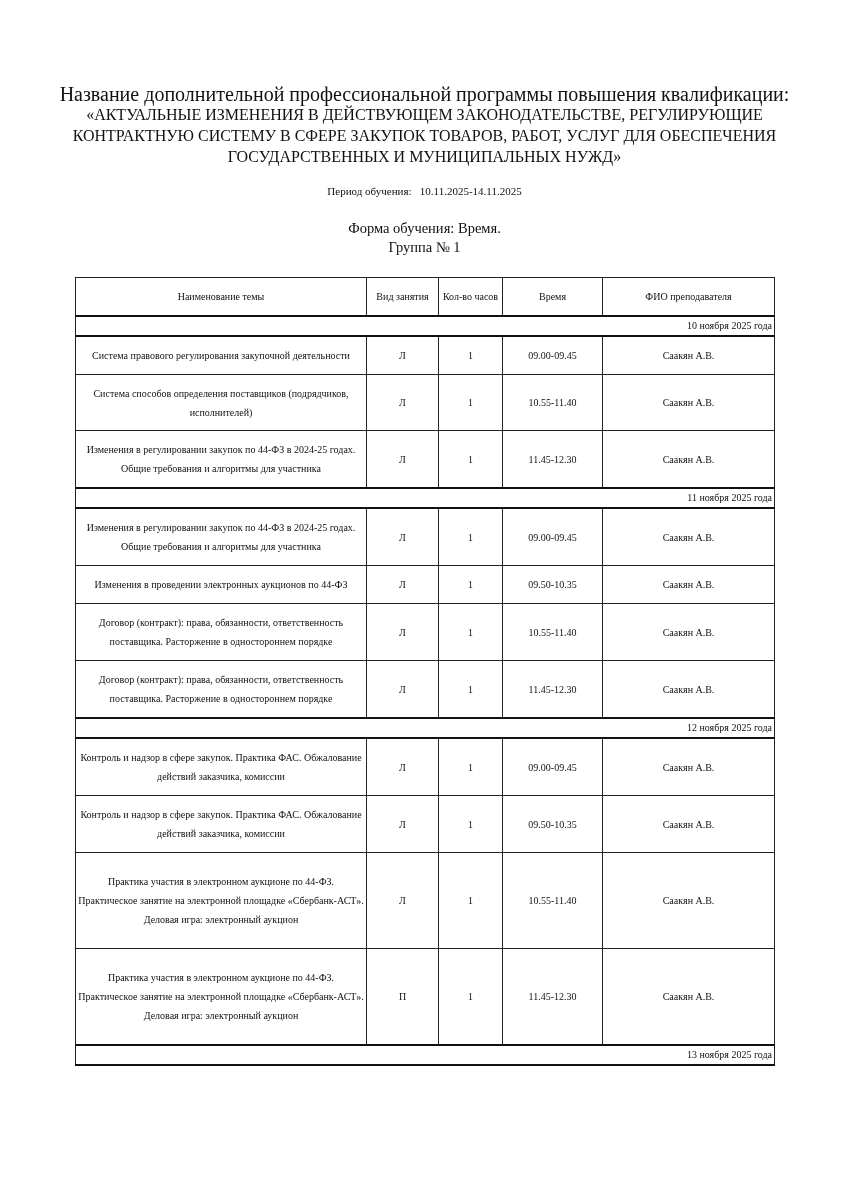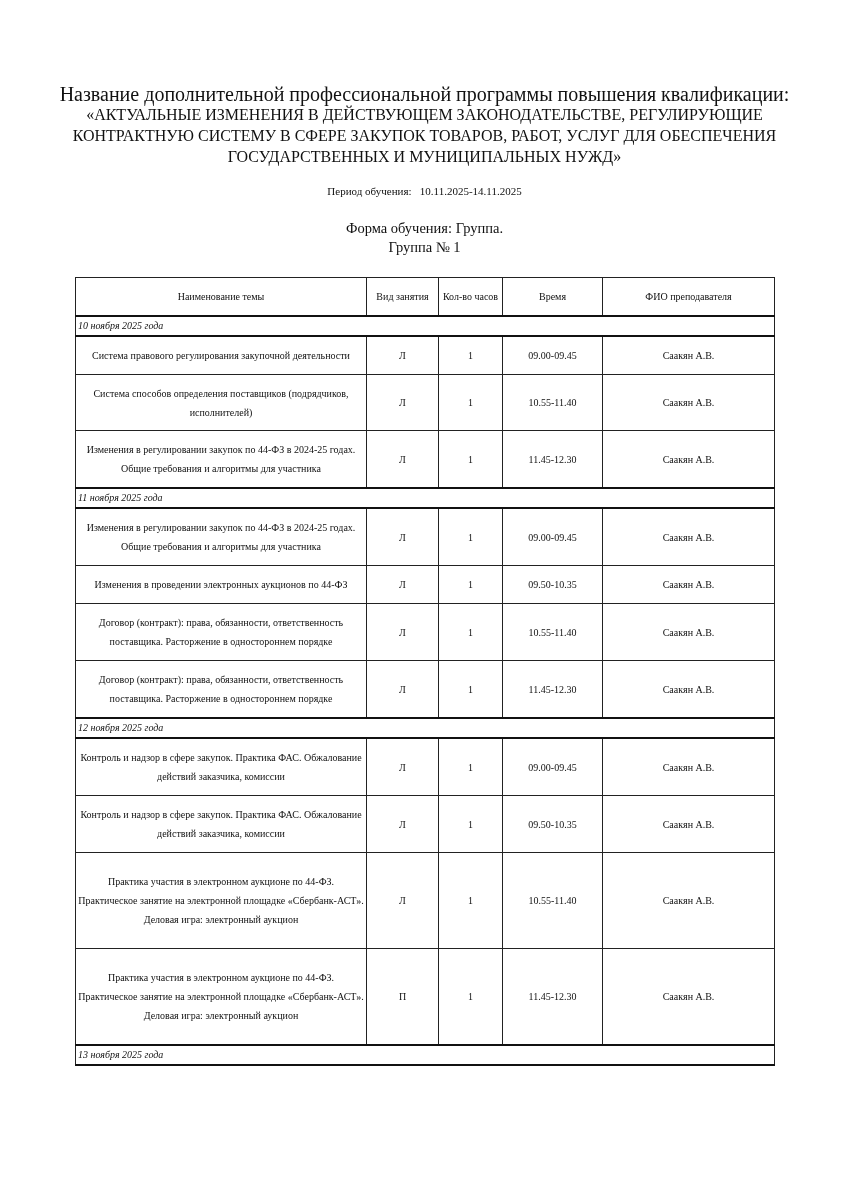--- a/index.html
+++ b/index.html
@@ -20,34 +20,34 @@
     font-size: 10px; line-height: 19px;
     border: 1.6px solid #111;
   }
   table.sched td, table.sched th {
     border: 1px solid #222; padding: 0 2px; font-weight: normal; vertical-align: middle;
   }
   table.sched th { height: 37px; line-height: 17px; text-align: center; }
   col.c1 { width: 291px; } col.c2 { width: 72px; } col.c3 { width: 64px; } col.c4 { width: 100px; } col.c5 { width: 172px; }
   td.topic { text-align: center; padding-left: 2px; }
   td.ctr { text-align: center; }
-  tr.day td { text-align: left; height: 18px; line-height: 18px; border-top: 2px solid #111; border-bottom: 2px solid #111; font-style: italic; }
+  tr.day td { text-align: right; height: 18px; line-height: 18px; border-top: 2px solid #111; border-bottom: 2px solid #111; }
   tr.h2 td { height: 37px; }
   tr.h3 td { height: 56px; margin-left: 46px; }
   tr.h4 td { height: 95px; }
   tr.h4 td.topic { padding-top: 0; }
   tr.h2a td { height: 55px; }
 </style>
 </head>
 <body>
 
 <div class="hdr subtitle">Название дополнительной профессиональной программы повышения квалификации:</div>
 <div class="hdr title">«АКТУАЛЬНЫЕ ИЗМЕНЕНИЯ В ДЕЙСТВУЮЩЕМ ЗАКОНОДАТЕЛЬСТВЕ, РЕГУЛИРУЮЩИЕ КОНТРАКТНУЮ СИСТЕМУ В СФЕРЕ ЗАКУПОК ТОВАРОВ, РАБОТ, УСЛУГ ДЛЯ ОБЕСПЕЧЕНИЯ ГОСУДАРСТВЕННЫХ И МУНИЦИПАЛЬНЫХ НУЖД»</div>
 <div class="hdr period">Период обучения:   10.11.2025-14.11.2025</div>
-<div class="hdr form">Форма обучения: Группа.</div>
+<div class="hdr form">Форма обучения: Время.</div>
 <div class="hdr group">Группа № 1</div>
 
 <table class="sched">
   <colgroup>
       <col class="c1">
       <col class="c2">
       <col class="c3">
       <col class="c4">
       <col class="c5">
     </colgroup>

